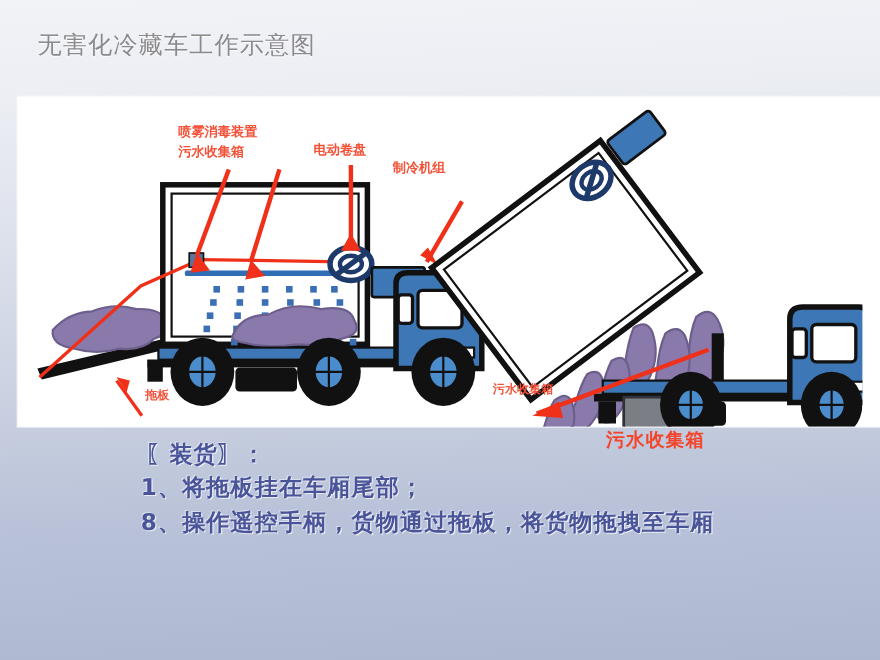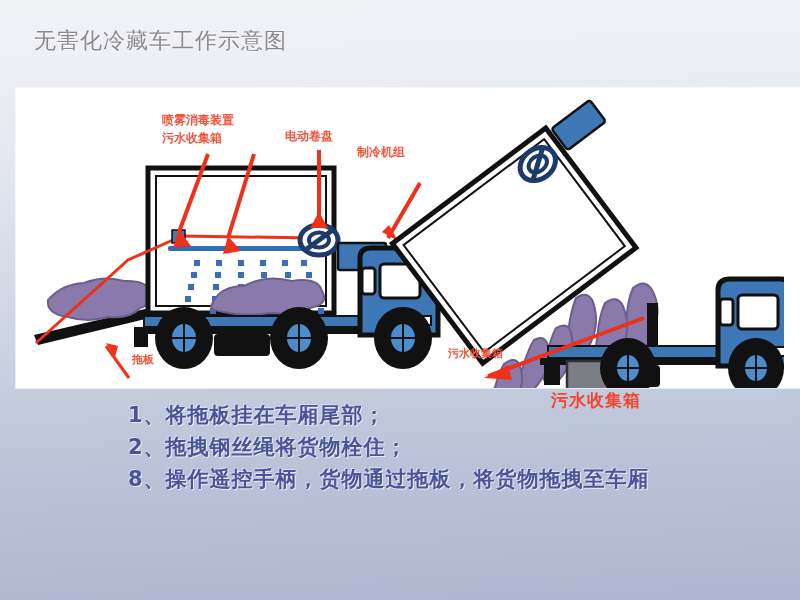--- a/index.html
+++ b/index.html
@@ -255,19 +255,19 @@
       <div class="rlabel md" style="left:269px;top:42px;">电动卷盘</div>
       <div class="rlabel md" style="left:341px;top:58px;">制冷机组</div>
       <div class="rlabel sm" style="left:116px;top:266px;">拖板</div>
       <div class="rlabel sm" style="left:432px;top:260px;">污水收集箱</div>
     </div>
   </div>
 
   <div class="rlabel big" style="left:551px;top:371px;">污水收集箱</div>
 
   <div id="steps">
+    <div class="head">〖装货〗：</div>
     <div class="line">1、将拖板挂在车厢尾部；</div>
-    <div class="line">2、拖拽钢丝绳将货物栓住；</div>
     <div class="line">8、操作遥控手柄，货物通过拖板，将货物拖拽至车厢</div>
   </div>
 
   <div id="watermark"></div>
 </div>
 
 </body></html>

